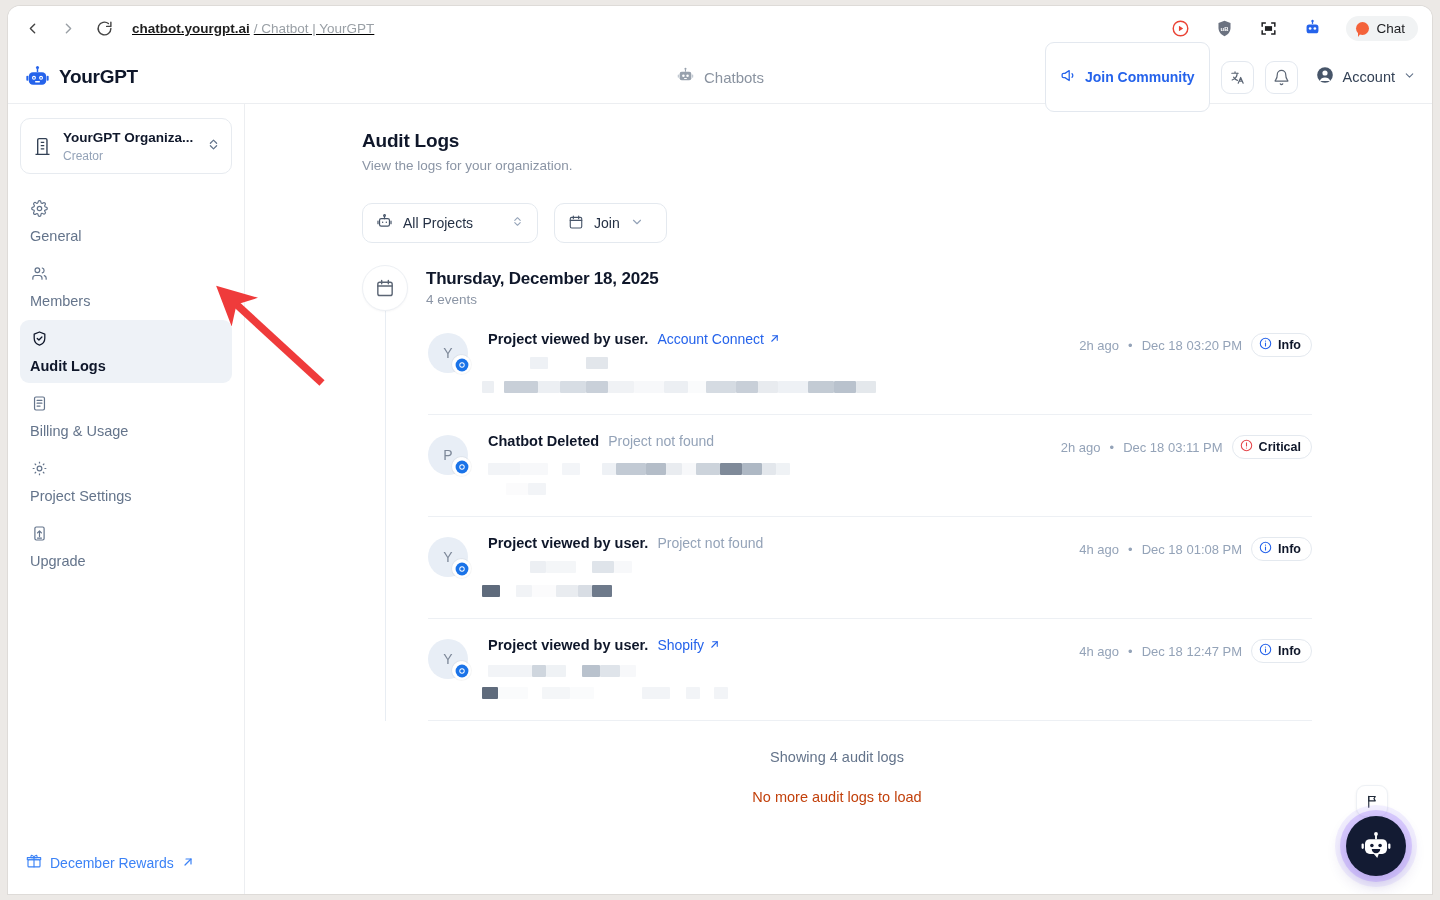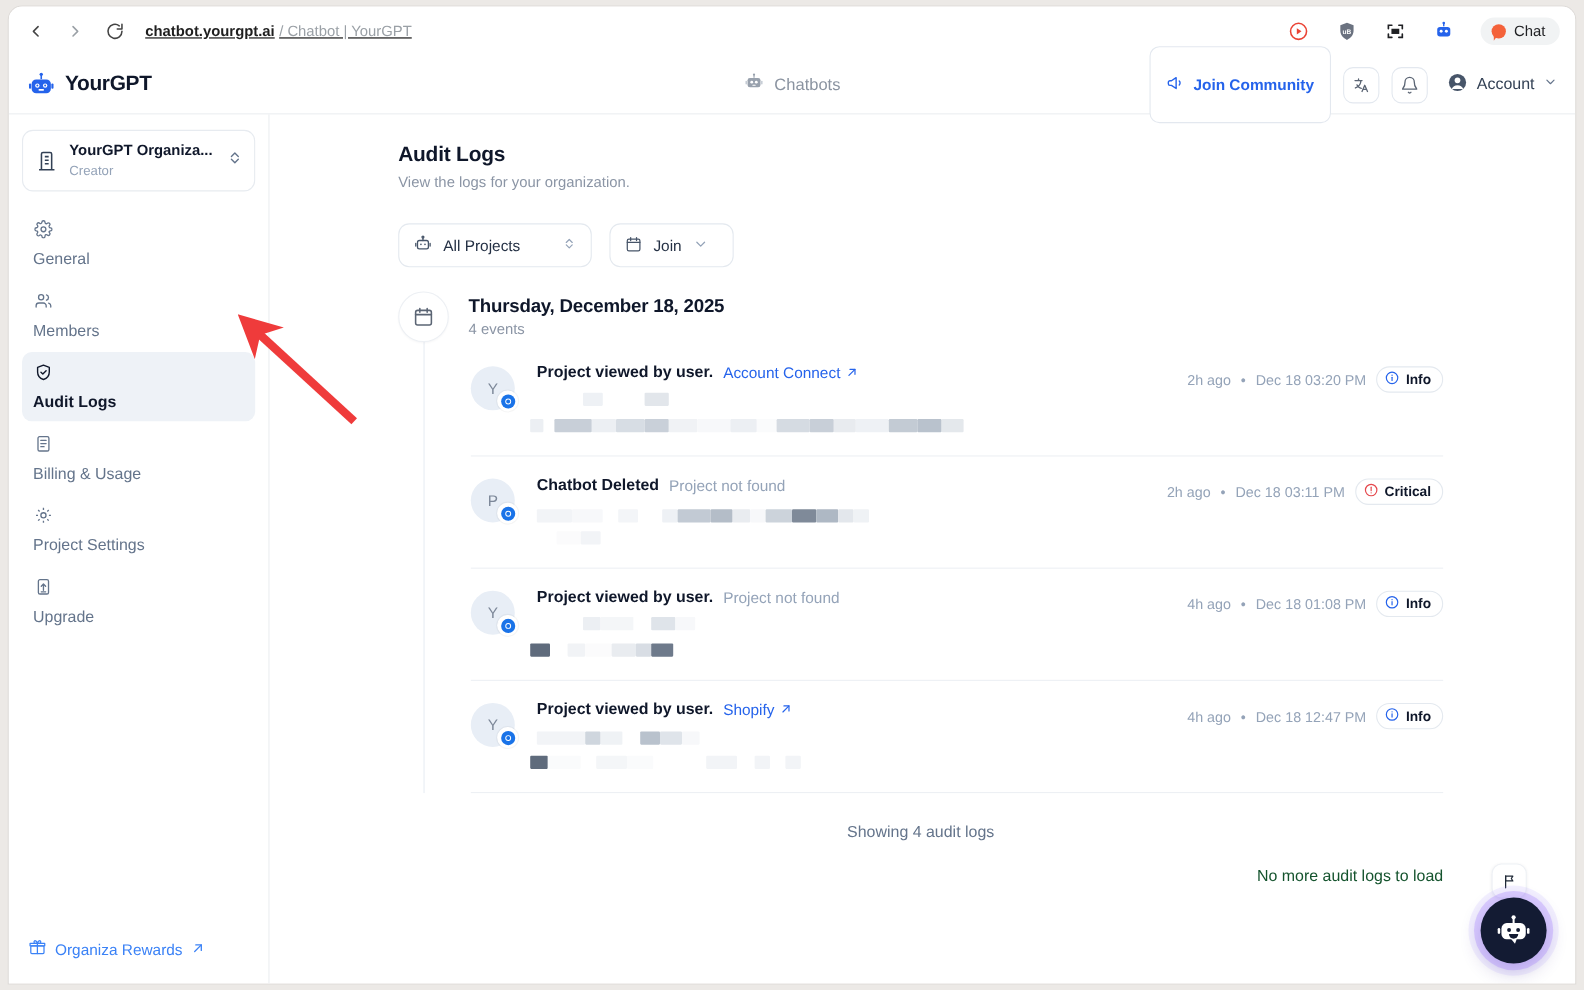--- a/index.html
+++ b/index.html
@@ -156,21 +156,21 @@
     padding-top:4px; margin-left:14px;
   }
   .etime { font-size:13px; color:#94a3b8; white-space:nowrap;}
   .sevbadge {
     display:inline-flex; align-items:center; gap:6px;
     border:1px solid #e4e9ef; border-radius:13px; padding:3px 10px 3px 7px;
     font-size:12.5px; font-weight:600; color:#0f172a; background:#fff;
   }
   .footer-note { text-align:center; margin-top:28px; }
   .fn1 { font-size:14.5px; color:#64748b; }
-  .fn2 { font-size:14.5px; color:#14532d; margin-top:24px;text-align:right; }
+  .fn2 { font-size:14.5px; color:#c2410c; margin-top:24px; }
 
   
   .flag-btn {
     position:absolute; right:44px; bottom:77px; width:32px; height:32px;
     background:#fff; border:1px solid #eef1f5; border-radius:9px;
     display:flex; align-items:center; justify-content:center; cursor:pointer;
     box-shadow:0 1px 3px rgba(16,24,40,0.06);
   }
   .bot-launcher {
     position:absolute; right:26px; bottom:18px; width:60px; height:60px;
@@ -410,21 +410,21 @@
         <div class="sb-bottom">
           <div class="rewards">
             <span>
               <svg width="16" height="16" viewBox="0 0 24 24" fill="none" stroke="#3b82f6" stroke-width="1.7" stroke-linecap="round" stroke-linejoin="round">
                   <rect x="3" y="10.2" width="18" height="10.6" rx="1.4"></rect>
                   <path d="M2 7h20v3.2H2z"></path>
                   <path d="M12 7v13.8"></path>
                   <path d="M12 7S10.8 3.3 8.4 3.3a2.2 2.2 0 0 0 0 3.7zM12 7s1.2-3.7 3.6-3.7a2.2 2.2 0 0 1 0 3.7z"></path>
                 </svg>
             </span>
-            <span>Organiza Rewards</span>
+            <span>December Rewards</span>
             <span>
               <svg width="12" height="12" viewBox="0 0 24 24" fill="none" stroke="#3b82f6" stroke-width="2.4" stroke-linecap="round" stroke-linejoin="round">
                   <line x1="6" y1="18" x2="18" y2="6"></line>
                   <polyline points="8 6 18 6 18 16"></polyline>
                 </svg>
             </span>
           </div>
         </div>
       </div>
 

